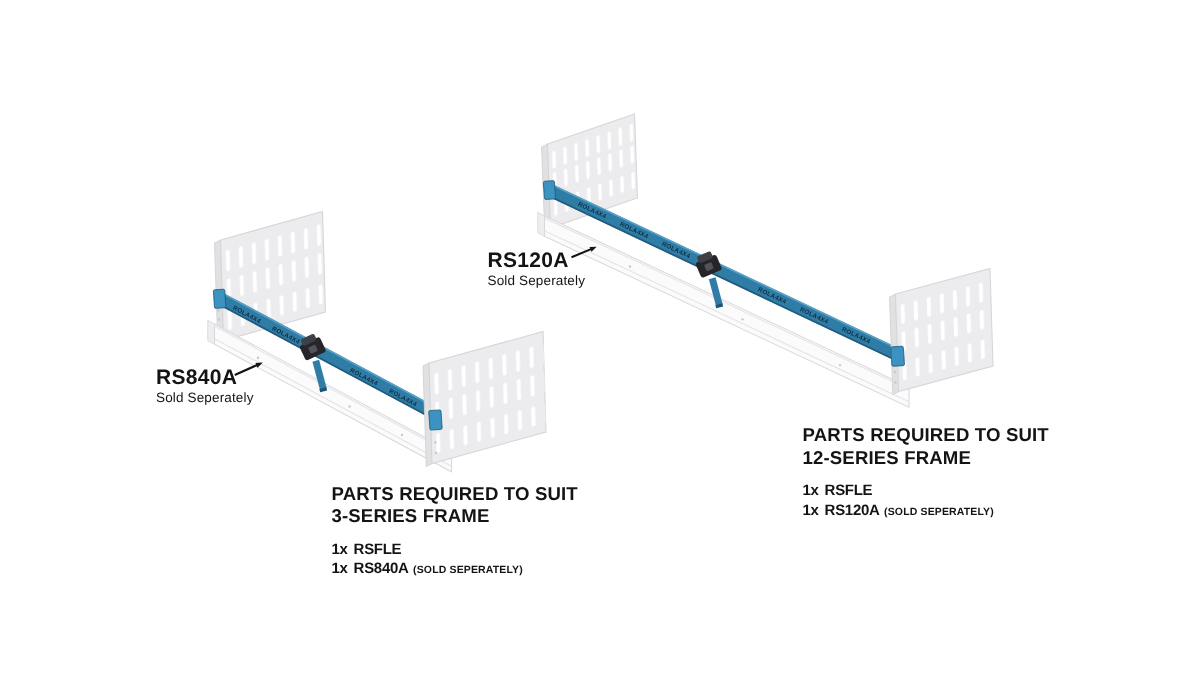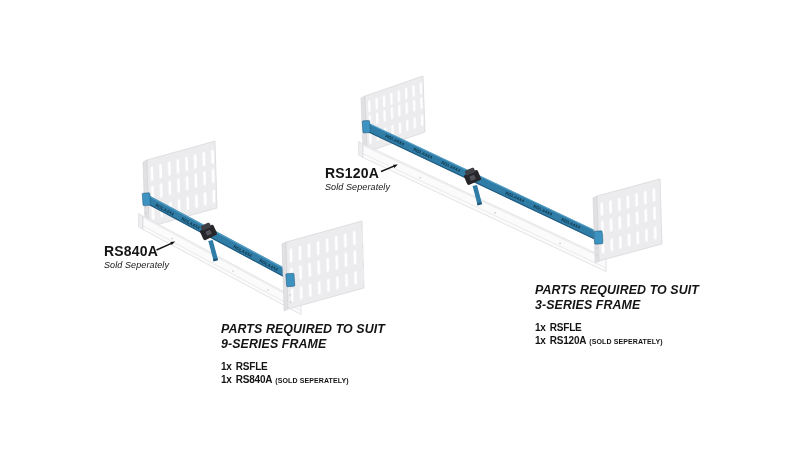--- a/index.html
+++ b/index.html
@@ -36,27 +36,27 @@
   .buckle-lt{fill:#3f3f46;}
   .buckle-lt2{fill:#52525a;}
   .tail{stroke:var(--strap);stroke-width:4.6;fill:none;}
   .tailend{stroke:var(--strap-sh);stroke-width:2.2;}
   .brand{font-family:"Liberation Sans",sans-serif;font-weight:bold;font-size:4.2px;fill:#0e2f40;letter-spacing:.15px;}
   .arrow{stroke:var(--ink);stroke-width:1.4;}
   .arrowhead{fill:var(--ink);}
   
   .callout{position:absolute;}
   .callout-part{font-weight:bold;font-size:14px;letter-spacing:.2px;line-height:1.02;}
-  .callout-note{font-style:italic;font-size:9px;margin-top:2px;letter-spacing:.1px;}
+  .callout-note{font-size:9px;margin-top:2px;letter-spacing:.1px;}
   #callout-rs840a{left:104px;top:244px;}
   #callout-rs120a{left:325px;top:166px;}
   .parts-block{position:absolute;}
   #parts-8{left:221px;top:322px;}
   #parts-12{left:535px;top:283px;}
-  .parts-title div{font-weight:bold;font-size:12.4px;line-height:15px;letter-spacing:.1px;white-space:nowrap;font-style:italic;}
+  .parts-title div{font-weight:bold;font-size:12.4px;line-height:15px;letter-spacing:.1px;white-space:nowrap;}
   .parts-items{margin-top:9px;}
   .item{font-weight:bold;font-size:10px;line-height:12.3px;letter-spacing:-.2px;white-space:nowrap;}
   .item .qty{margin-right:4px;text-align:center;}
   .item .item-note{font-size:7px;margin-left:3px;letter-spacing:.1px;}
 </style>
 </head>
 <body>
 
 <div class="canvas">
 
@@ -189,32 +189,32 @@
     <div class="callout-note">Sold Seperately</div>
   </div>
   <div class="callout" id="callout-rs120a">
     <div class="callout-part">RS120A</div>
     <div class="callout-note">Sold Seperately</div>
   </div>
 
   <div class="parts-block" id="parts-8">
     <div class="parts-title">
       <div>PARTS REQUIRED TO SUIT</div>
-      <div>9-SERIES FRAME</div>
+      <div>3-SERIES FRAME</div>
     </div>
     <div class="parts-items">
       <div class="item"><span class="qty">1x</span><span>RSFLE</span><span class="item-note"></span></div>
       <div class="item"><span class="qty">1x</span><span>RS840A</span><span class="item-note">(SOLD SEPERATELY)</span></div>
     </div>
   </div>
 
   <div class="parts-block" id="parts-12">
     <div class="parts-title">
       <div>PARTS REQUIRED TO SUIT</div>
-      <div>3-SERIES FRAME</div>
+      <div>12-SERIES FRAME</div>
     </div>
     <div class="parts-items">
       <div class="item"><span class="qty">1x</span><span>RSFLE</span><span class="item-note"></span></div>
       <div class="item"><span class="qty">1x</span><span>RS120A</span><span class="item-note">(SOLD SEPERATELY)</span></div>
     </div>
   </div>
 
 </div>
 
 </body></html>

